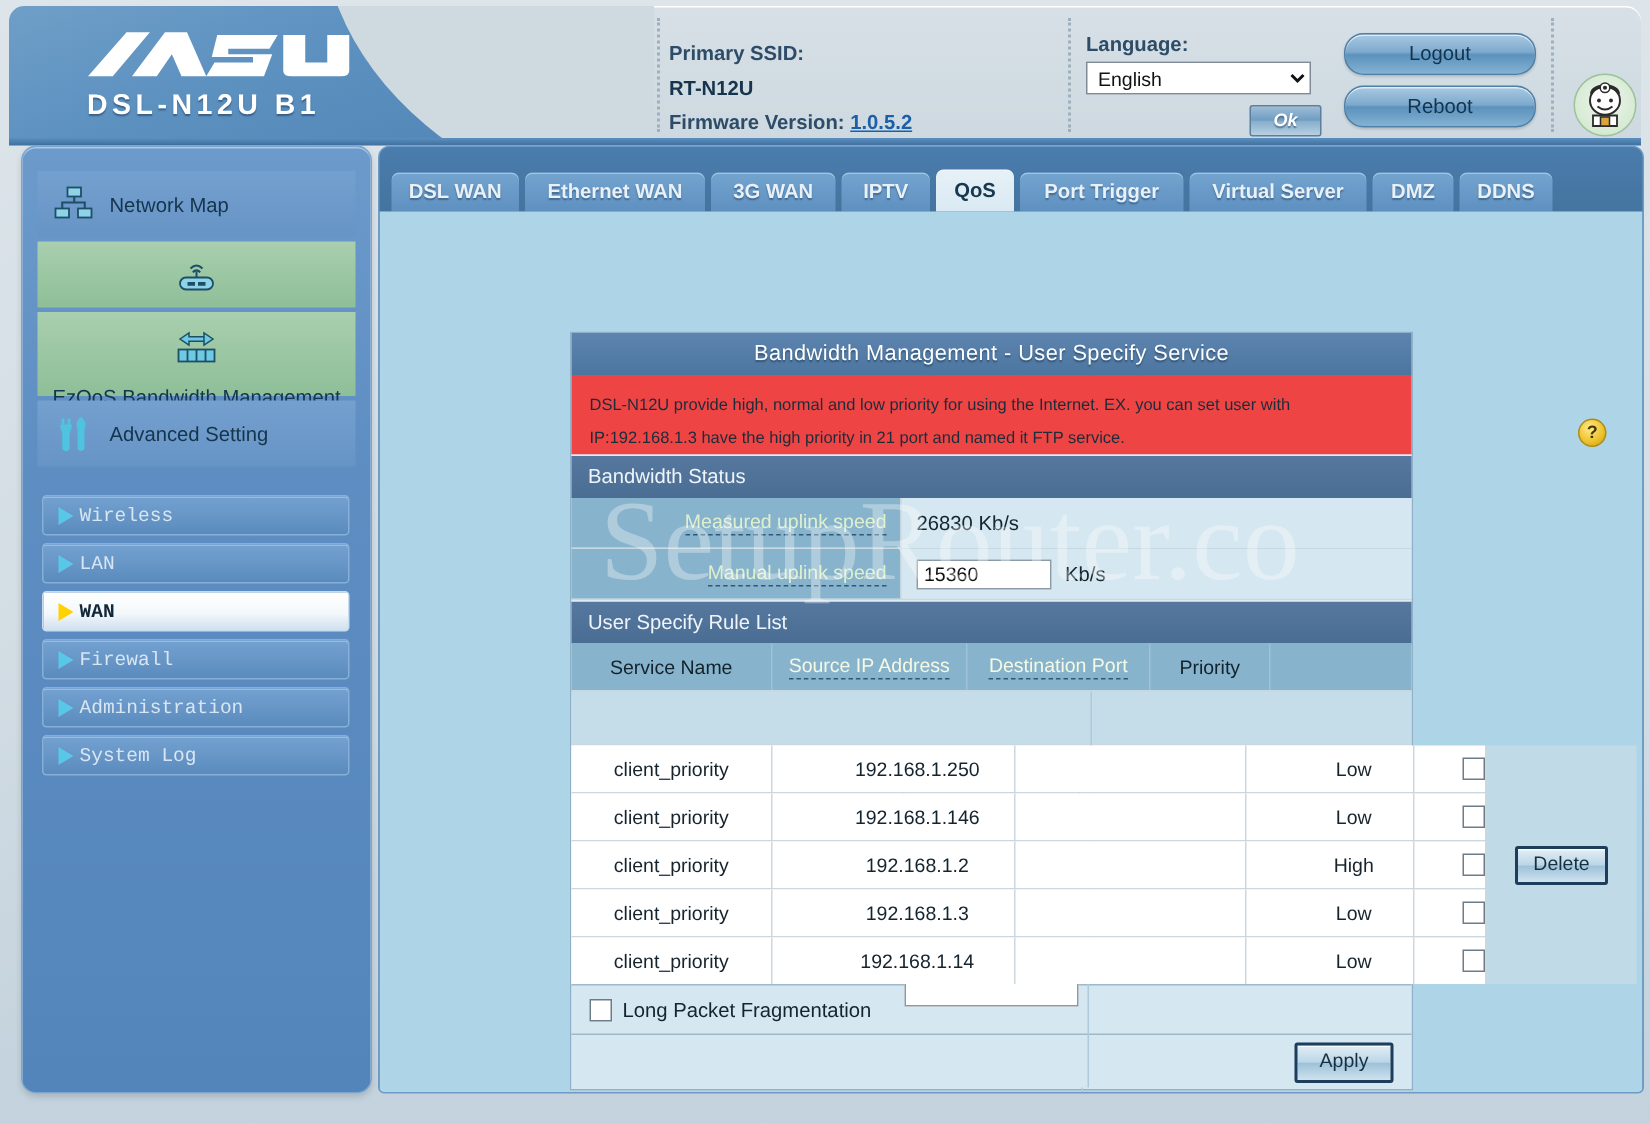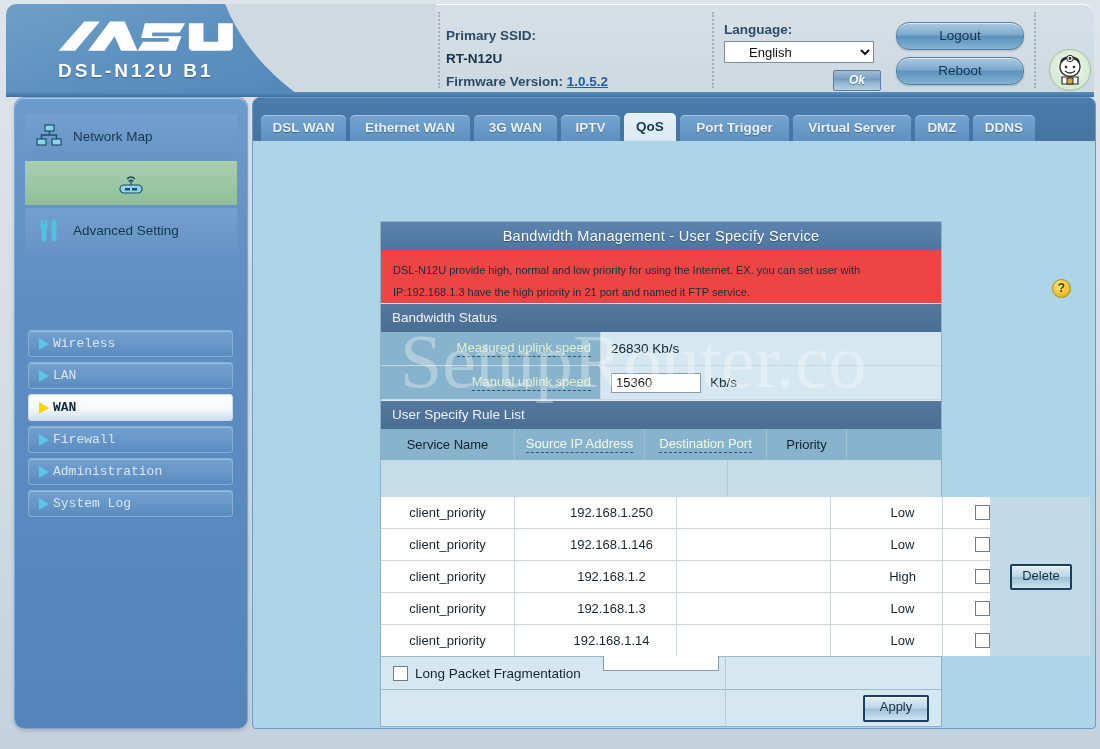--- a/index.html
+++ b/index.html
@@ -97,21 +97,21 @@
     margin-bottom: 4px;
   }
   .lang-select {
     width: 150px;
     height: 22px;
     font-size: 13px;
     font-family: "Liberation Sans", sans-serif;
     border: 1px solid #7f8c98;
     background: #fff;
     color: #111;
-    padding-left: 20px;
+    padding-left: 3px;
   }
   .ok-btn {
     position: absolute;
     left: 827px; top: 66px;
     width: 46px; height: 19px;
     border: 1px solid #5b7f9e;
     border-radius: 2px;
     background: linear-gradient(180deg,#9fbdd6 0%, #6f9dc2 48%, #87aecb 52%, #b7d0e2 100%);
     color: #ffffff;
     font-size: 12px;
@@ -594,20 +594,31 @@
             <rect x="8" y="15" width="5" height="2.5" fill="#1d4f66"></rect>
             <rect x="15" y="15" width="5" height="2.5" fill="#1d4f66"></rect>
             <path d="M14 12 L14 8" stroke="#1d4f66" stroke-width="1.3"></path>
             <path d="M10 6 Q14 2 18 6" stroke="#1d4f66" stroke-width="1.4" fill="none"></path>
             <path d="M11.5 8.5 Q14 6 16.5 8.5" stroke="#1d4f66" stroke-width="1.3" fill="none"></path>
           </svg>
         </span>
         <span class="nm-label">Quick Internet Setup</span>
       </div>
 
+      <div class="nav-main-item green tall">
+        <span class="nm-icon">
+          <svg width="30" height="26" viewBox="0 0 30 26">
+            <path d="M4 7 L10 3 L10 5.5 L22 5.5 L22 8.5 L10 8.5 L10 11 Z" fill="#6ec9e2" stroke="#1d4f66" stroke-width="1"></path>
+            <path d="M26 7 L20 3 L20 5.5 L20 8.5 L20 11 Z" fill="#6ec9e2" stroke="#1d4f66" stroke-width="1"></path>
+            <rect x="3" y="14" width="24" height="8" fill="#6ec9e2" stroke="#1d4f66" stroke-width="1.2"></rect>
+            <path d="M9 14 L9 22 M15 14 L15 22 M21 14 L21 22" stroke="#1d4f66" stroke-width="1.2"></path>
+          </svg>
+        </span>
+        <span class="nm-label" style="white-space:pre-line;">EzQoS Bandwidth Management</span>
+      </div>
 
       <div class="nav-main-item">
         <span class="nm-icon">
           <svg width="26" height="26" viewBox="0 0 26 26">
             <path d="M6 3 L6 8 M10 3 L10 8 M5 8 L11 8 L9.5 13 L9.5 23 Q8 24.5 6.5 23 L6.5 13 Z" stroke="#4fc3e0" stroke-width="1.9" fill="#4fc3e0" stroke-linejoin="round"></path>
             <path d="M18 3 Q21.5 6 19.5 10 L19.5 23 Q18 24.5 16.5 23 L16.5 10 Q14.5 6 18 3 Z" stroke="#4fc3e0" stroke-width="1.6" fill="#4fc3e0"></path>
           </svg>
         </span>
         <span class="nm-label">Advanced Setting</span>
       </div>

